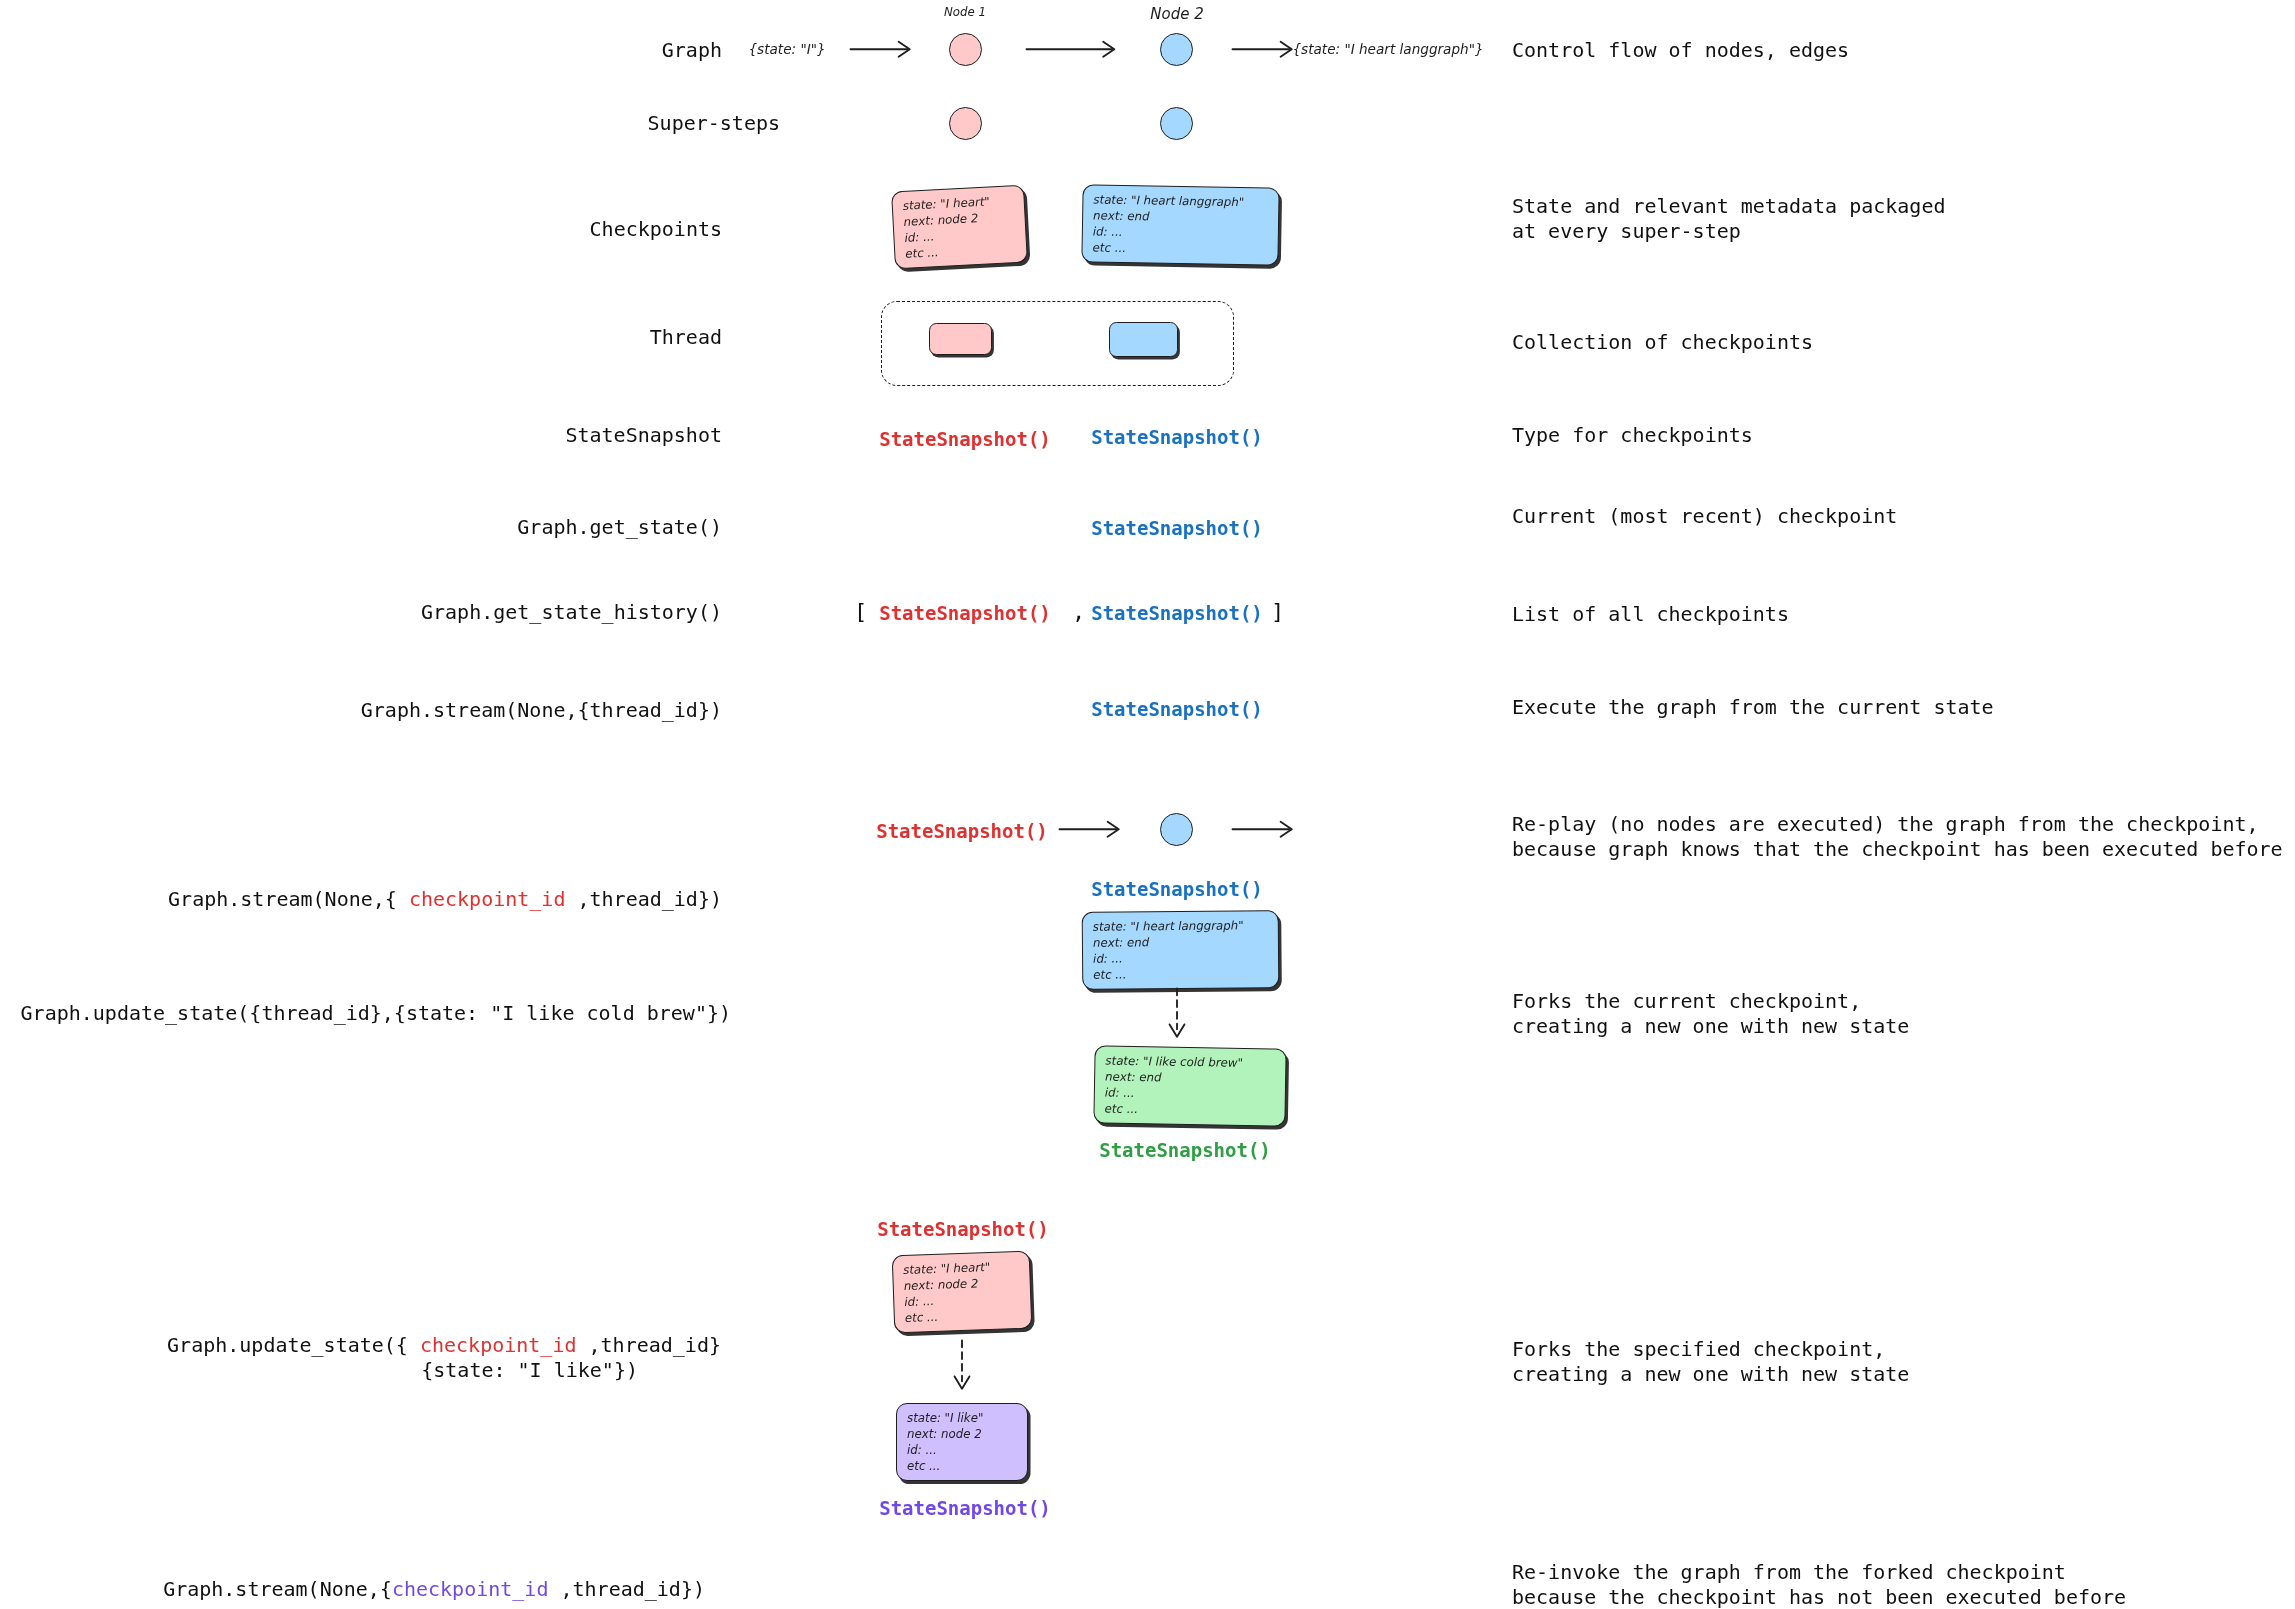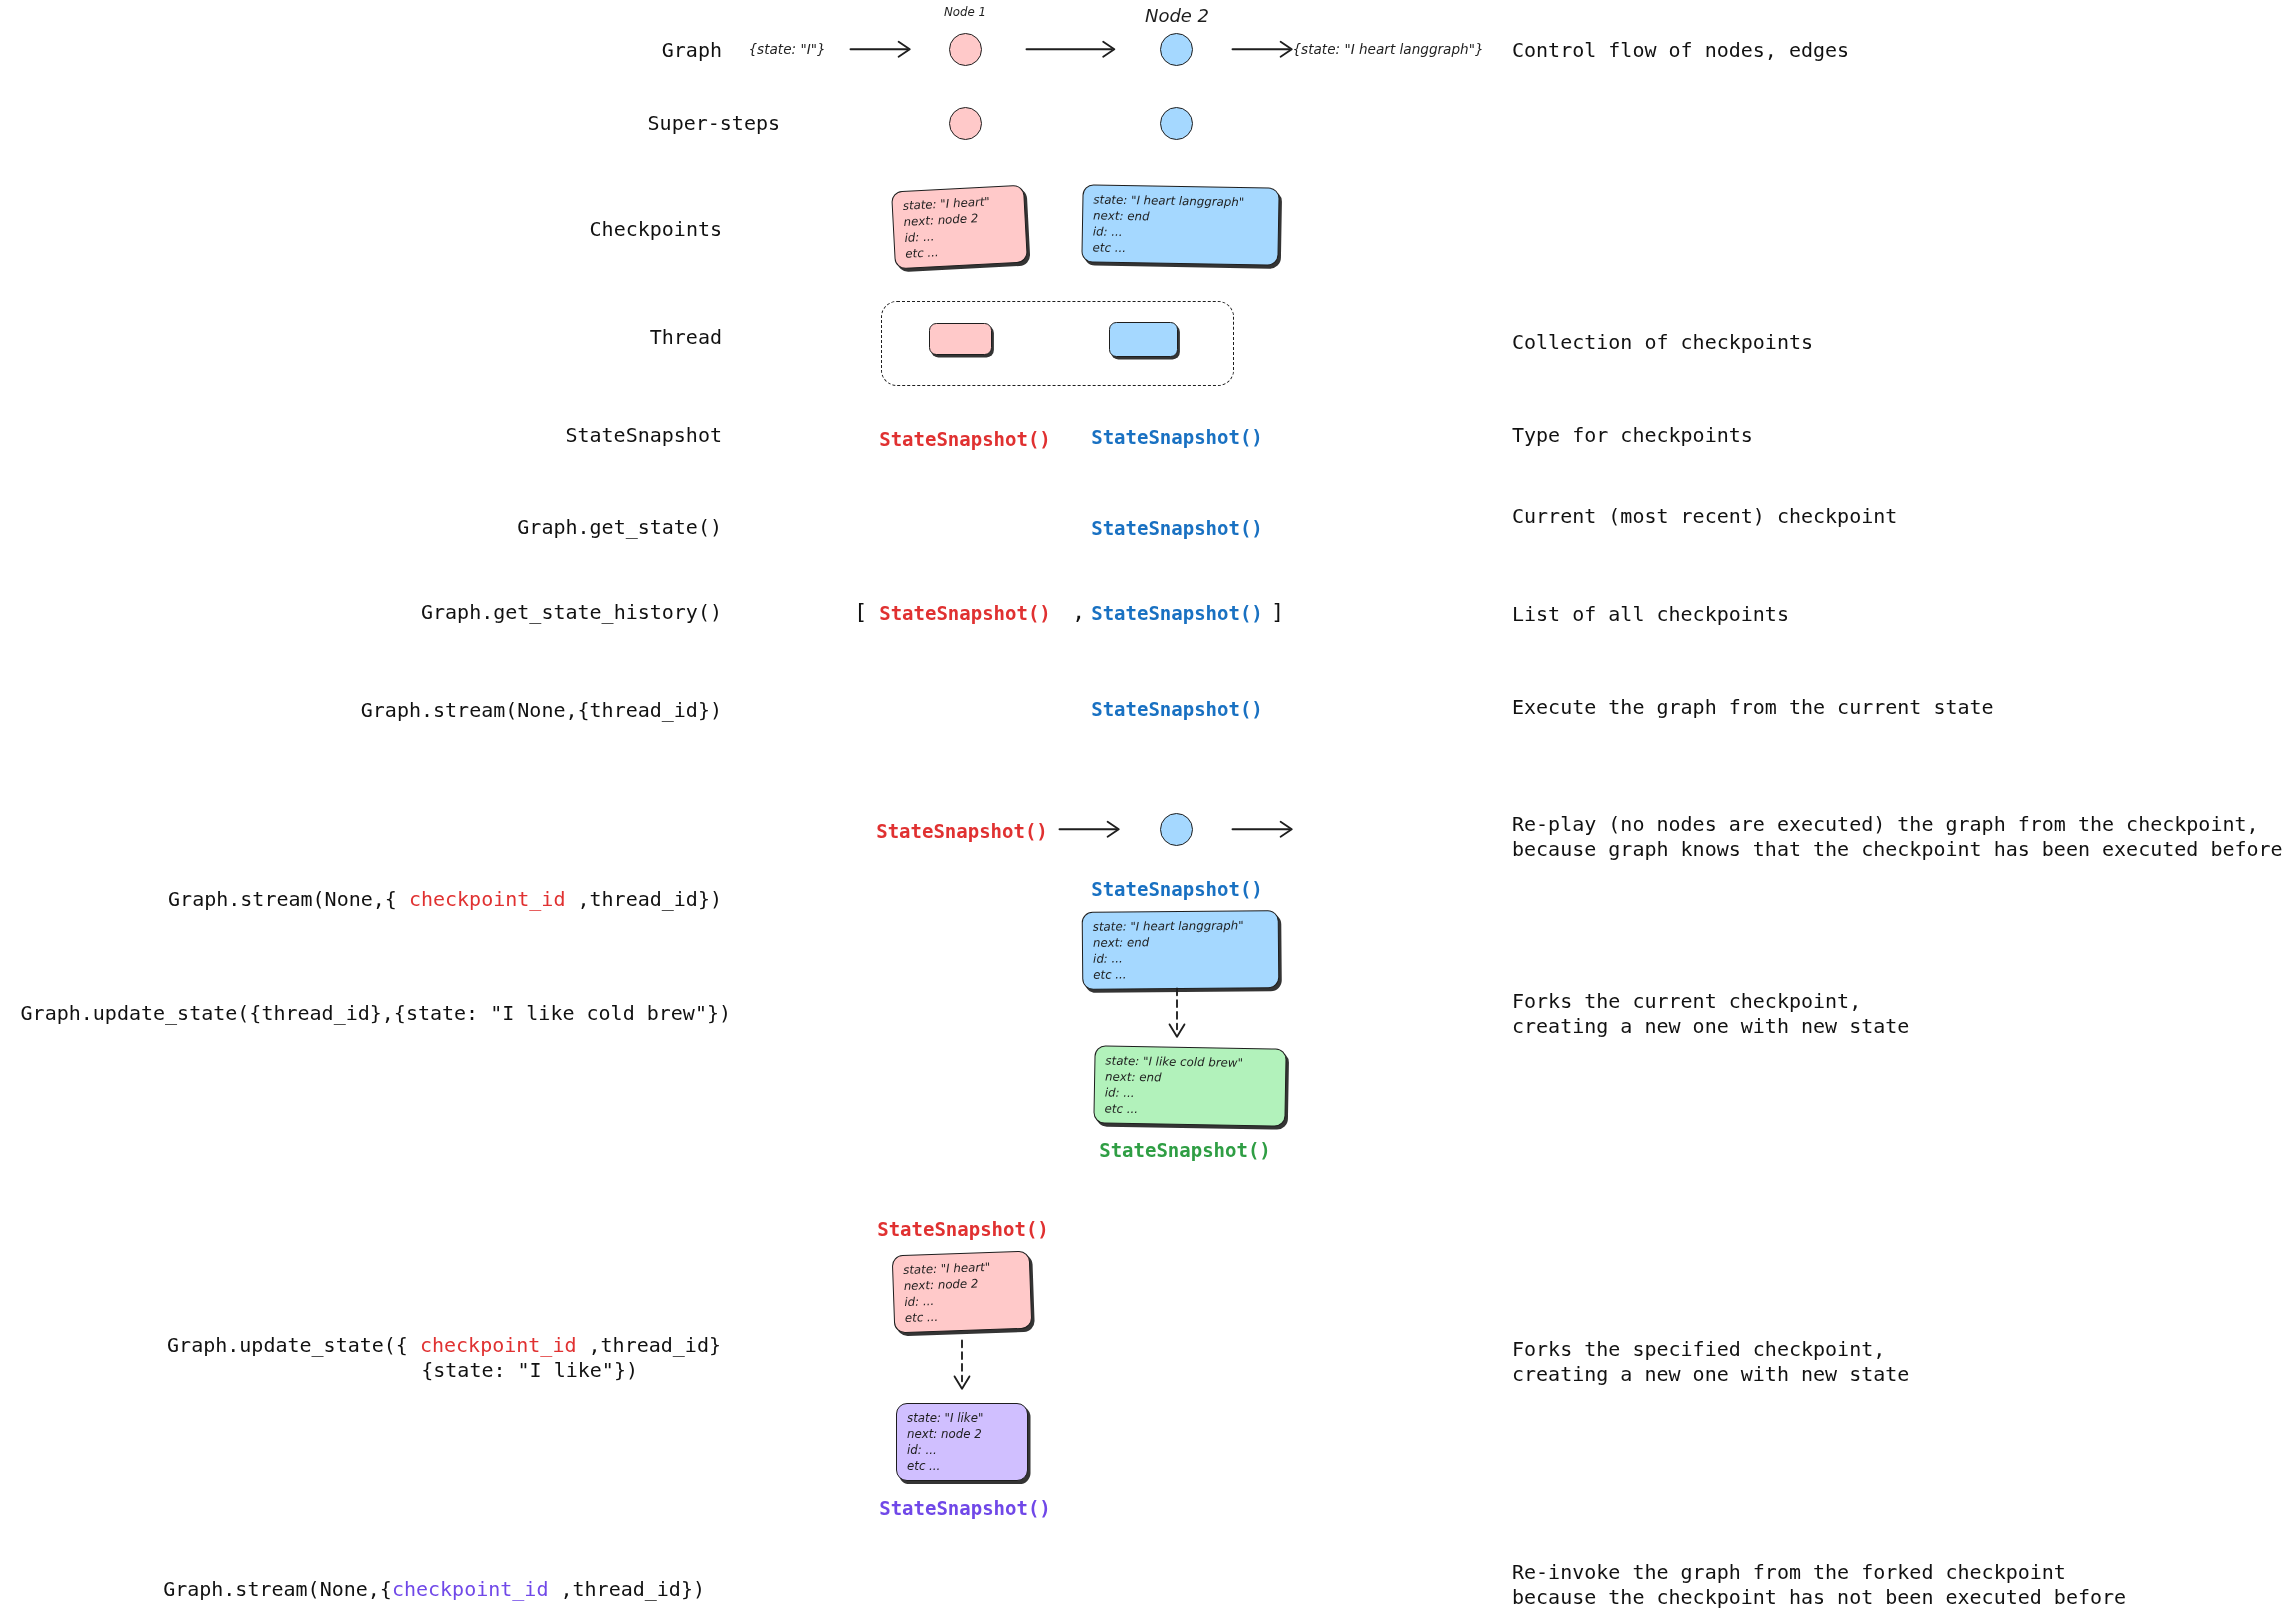--- a/index.html
+++ b/index.html
@@ -88,21 +88,21 @@
   }
   .arrow { position: absolute; }
 </style>
 </head>
 <body>
 
 <div class="canvas">
 
   <div class="mono label" style="right:1573px; top:38px;">Graph</div>
   <div class="hand centered" style="left:965px; top:5px; font-size:11.8px;">Node 1</div>
-  <div class="hand centered" style="left:1177px; top:5px; font-size:18px;">Node 2</div>
+  <div class="hand centered" style="left:1177px; top:5px; font-size:15px;">Node 2</div>
   <div class="hand centered" style="left:787px; top:41px; font-size:13.6px;">{state: "I"}</div>
 
   <svg class="arrow" style="left:848px; top:35px;" width="71" height="28.5" viewBox="0 0 115 46">
     <line x1="4" y1="23" x2="96" y2="23" stroke="#1e1e1e" stroke-width="3" stroke-linecap="round"></line>
     <polyline points="82,11 100,23 82,35" fill="none" stroke="#1e1e1e" stroke-width="3" stroke-linejoin="round" stroke-linecap="round"></polyline>
   </svg>
 
   <div class="circle pink" style="left:949px; top:33px;"></div>
 
   <svg class="arrow" style="left:1024px; top:35px;" width="99" height="28.5" viewBox="0 0 160 46">
@@ -126,20 +126,22 @@
 
   <div class="mono label" style="right:1573px; top:217px;">Checkpoints</div>
   <div class="card pink" style="left:893px; top:188px; width:133px; transform:rotate(-3deg);">state: "I heart"
 next: node 2
 id: ...
 etc ...</div>
   <div class="card blue" style="left:1082px; top:186px; width:197px; transform:rotate(1deg);">state: "I heart langgraph"
 next: end
 id: ...
 etc ...</div>
+  <div class="mono" style="left:1512px; top:194px;">State and relevant metadata packaged
+at every super-step</div>
 
   <div class="mono label" style="right:1573px; top:325px;">Thread</div>
   <div class="thread-box" style="left:881px; top:301px; width:353px; height:85px;"></div>
   <div class="minirect pink" style="left:929px; top:323px; width:63px; height:32px;"></div>
   <div class="minirect blue" style="left:1109px; top:322px; width:69px; height:35px;"></div>
   <div class="mono" style="left:1512px; top:330px;">Collection of checkpoints</div>
 
   <div class="mono label" style="right:1573px; top:423px;">StateSnapshot</div>
   <div class="snap red" style="left:965px; top:428px;">StateSnapshot()</div>
   <div class="snap blue" style="left:1177px; top:426px;">StateSnapshot()</div>

